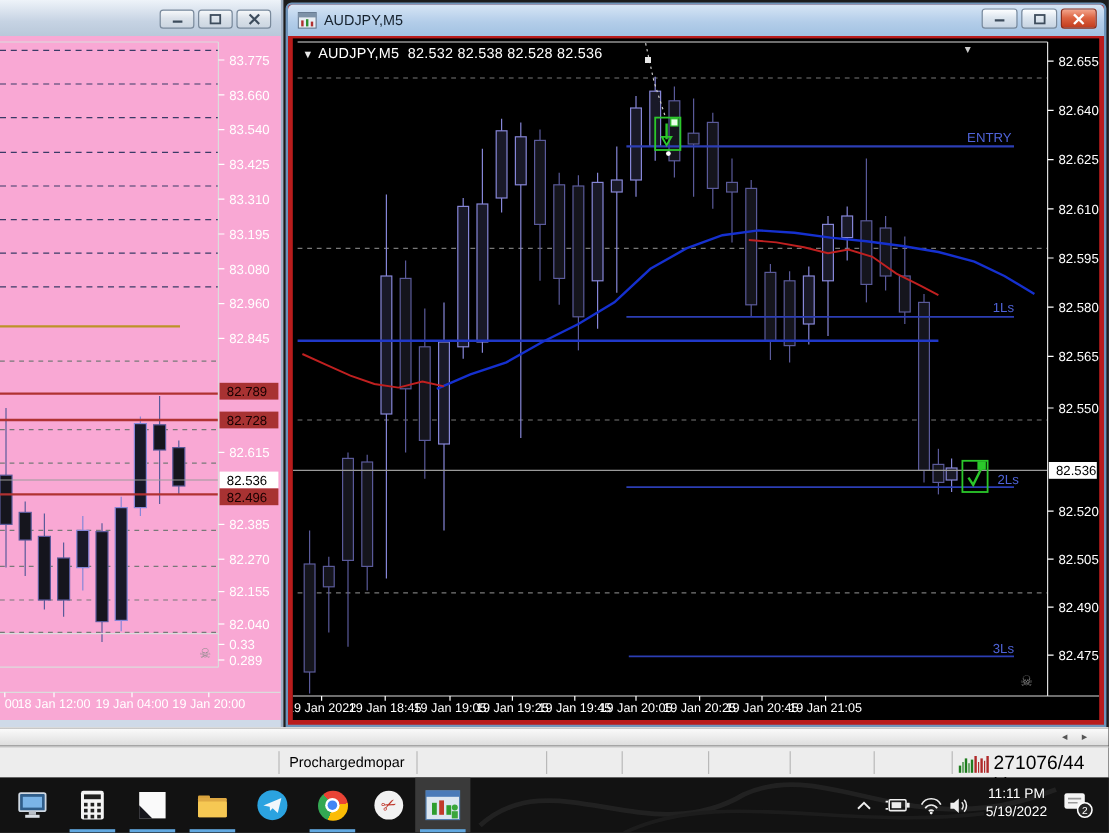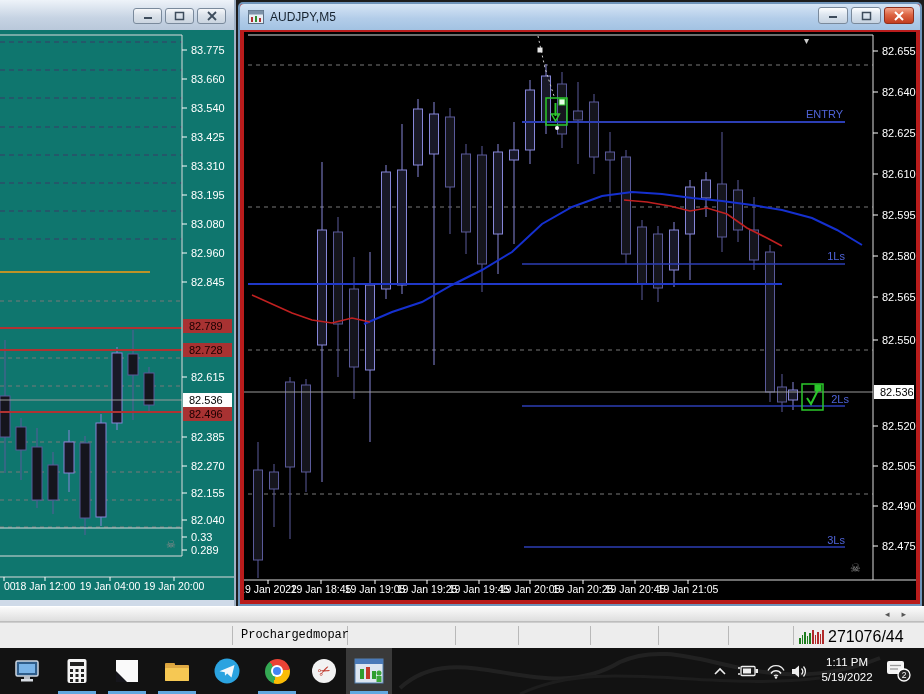--- a/index.html
+++ b/index.html
@@ -4,21 +4,21 @@
 <style>
   html,body{margin:0;padding:0;background:#555;}
   .screen{position:relative;width:924px;height:694px;background:#1c1c1c;overflow:hidden;
           font-family:"Liberation Sans",sans-serif;-webkit-font-smoothing:antialiased;}
   .screen *{box-sizing:border-box;}
 
   
   .left-window{position:absolute;left:0;top:0;width:236px;height:606px;background:#cfdae8;
                border-right:2px solid #9fb0c4;}
   .left-title{position:relative;height:30px;background:linear-gradient(#eef3f9,#c6d3e3 60%,#b9c8da);}
-  .left-chart{position:absolute;left:0;top:30px;width:234px;height:570px;background:#0f766e;overflow:hidden;}
+  .left-chart{position:absolute;left:0;top:30px;width:234px;height:570px;background:#f9a8d4;overflow:hidden;}
 
   .main-window{position:absolute;left:238px;top:2px;width:684px;height:604px;background:#b91c1c;
                border:2px solid #6f94ba;border-radius:5px 5px 0 0;}
   .main-title{position:relative;height:26px;background:linear-gradient(#d6e5f5,#b3cde9 55%,#a2c2e2);
               display:flex;align-items:center;padding:0 8px;border-radius:4px 4px 0 0;}
   .main-title .title-text{font-size:12px;color:#16222e;margin-left:6px;}
   .main-chart{position:absolute;left:4px;top:28px;width:672px;height:568px;background:#000;overflow:hidden;}
 
   .winbtns{position:absolute;top:3px;right:6px;display:flex;}
   .btn{width:30px;height:17px;border:1px solid #7a8a9c;border-radius:3px;margin-left:3px;
@@ -30,21 +30,21 @@
   .ohlc{position:absolute;left:8px;top:5px;color:#fff;font-size:12px;letter-spacing:.2px;}
   .ohlc .dd{font-size:9px;margin-right:4px;color:#e8e8e8;}
 
   
   .tabstrip{position:absolute;left:0;top:606px;width:924px;height:16px;
             background:linear-gradient(#fbfbfb,#dedede);border-top:1px solid #fff;border-bottom:1px solid #bdbdbd;}
   .tabstrip .arrows{position:absolute;right:6px;top:2px;font-size:9px;color:#555;letter-spacing:12px;}
 
   .statusbar{position:absolute;left:0;top:622px;width:924px;height:26px;background:#ededed;border-top:1px solid #cdcdcd;}
   .statusbar .sep{position:absolute;top:3px;height:19px;width:1px;background:#b9b9b9;}
-  .statusbar .account{position:absolute;left:241px;top:5px;font-size:12px;color:#000;font-family:Liberation Mono, monospace;}
+  .statusbar .account{position:absolute;left:241px;top:5px;font-size:12px;color:#000;}
   .statusbar .traffic{position:absolute;left:828px;top:5px;font-size:16px;color:#000;}
   .net-icon{position:absolute;left:799px;top:6px;width:26px;height:15px;display:flex;align-items:flex-end;}
   .net-icon i{display:block;width:2px;margin-right:1px;}
 
   
   .taskbar{position:absolute;left:0;top:648px;width:924px;height:46px;background:#121212;overflow:hidden;}
   .slot{position:absolute;top:0;width:46px;height:46px;display:flex;align-items:center;justify-content:center;}
   .slot.active{background:#3a3a3a;}
   .runline{position:absolute;bottom:0;height:3px;width:38px;background:#61a8e0;}
   .chrome-ball{width:25px;height:25px;border-radius:50%;position:relative;
@@ -355,20 +355,23 @@
           <text x="286" y="561" fill="#fff" font-size="10.5" text-anchor="middle" font-family="Liberation Sans, sans-serif">19 Jan 20:05</text>
           <line x1="339" y1="548" x2="339" y2="552" stroke="#fff" stroke-width="1"></line>
           <text x="339" y="561" fill="#fff" font-size="10.5" text-anchor="middle" font-family="Liberation Sans, sans-serif">19 Jan 20:25</text>
           <line x1="391" y1="548" x2="391" y2="552" stroke="#fff" stroke-width="1"></line>
           <text x="391" y="561" fill="#fff" font-size="10.5" text-anchor="middle" font-family="Liberation Sans, sans-serif">19 Jan 20:45</text>
           <line x1="444" y1="548" x2="444" y2="552" stroke="#fff" stroke-width="1"></line>
           <text x="444" y="561" fill="#fff" font-size="10.5" text-anchor="middle" font-family="Liberation Sans, sans-serif">19 Jan 21:05</text>
           <text x="606" y="540" fill="#8a8a8a" font-size="12" text-anchor="start" font-family="Liberation Sans, sans-serif">☠</text>
           <text x="560" y="12" fill="#cccccc" font-size="10" text-anchor="start" font-family="Liberation Sans, sans-serif">▾</text>
         </svg>
+      <div class="ohlc">
+        <span class="dd">▼</span><span>AUDJPY,M5</span>&nbsp;&nbsp;<span>82.532 82.538 82.528 82.536</span>
+      </div>
     </div>
   </div>
 
   <div class="tabstrip">
     <div class="arrows">
       <span>◂</span><span>▸</span>
     </div>
   </div>
 
   <div class="statusbar">
@@ -500,21 +503,21 @@
       </svg>
     </div>
     <div class="tray" style="left:791px">
       <svg width="18" height="15">
         <polygon points="1,5 4,5 8,1.5 8,13.5 4,10 1,10" fill="#eee"></polygon>
         <path d="M10.5,4.5 A4.5,4.5 0 0 1 10.5,10.5" fill="none" stroke="#eee" stroke-width="1.3"></path>
         <path d="M12.5,2.5 A7.5,7.5 0 0 1 12.5,12.5" fill="none" stroke="#eee" stroke-width="1.3"></path>
       </svg>
     </div>
     <div class="clock">
-      <div>1:11 PM</div>
+      <div>11:11 PM</div>
       <div>5/19/2022</div>
     </div>
     <div class="tray" style="left:886px">
       <svg width="26" height="24">
         <rect x="1" y="2" width="17" height="13" rx="2" fill="#f5f5f5"></rect>
         <line x1="4" y1="6.5" x2="15" y2="6.5" stroke="#9a9a9a" stroke-width="1.3"></line>
         <line x1="4" y1="10" x2="12" y2="10" stroke="#9a9a9a" stroke-width="1.3"></line>
         <circle cx="18" cy="16" r="6" fill="#262626" stroke="#fff" stroke-width="1.3"></circle>
         <text x="18" y="19" text-anchor="middle" font-size="8.5" fill="#fff" font-family="Liberation Sans, sans-serif">2</text>
       </svg>

